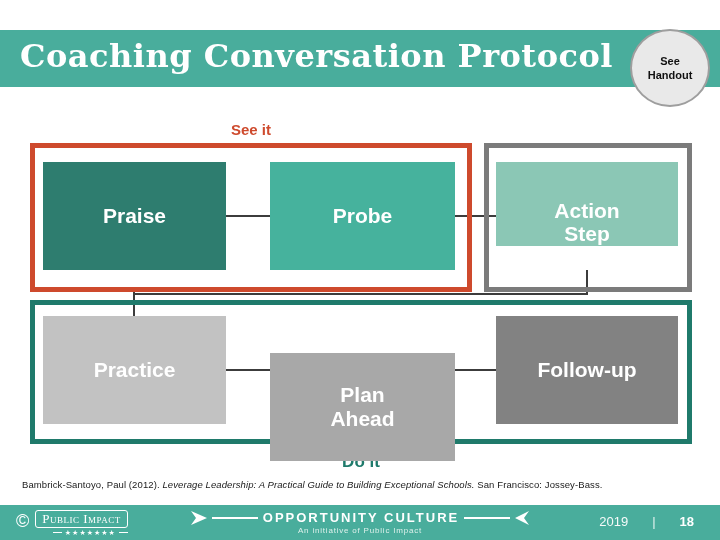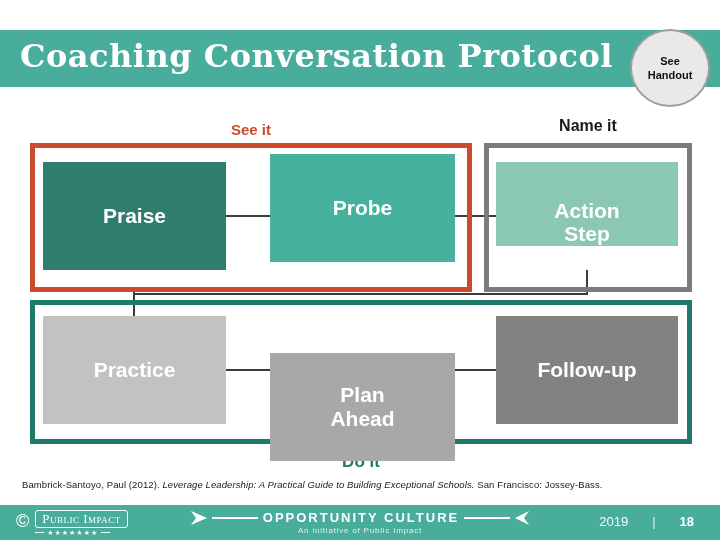--- a/index.html
+++ b/index.html
@@ -29,21 +29,21 @@
   .group{position:absolute;box-sizing:border-box;z-index:2;background:transparent;}
   .group-red{left:30px;top:143px;width:442px;height:149px;border:5px solid #CE4A2D;}
   .group-gray{left:484px;top:143px;width:208px;height:149px;border:5px solid #7B7B7B;}
   .group-teal{left:30px;top:300px;width:662px;height:144px;border:5px solid #1F7A6B;}
   
   .box{
     position:absolute;display:flex;align-items:center;justify-content:center;
     color:#ffffff;font-weight:bold;font-size:21px;text-align:center;z-index:3;
   }
   .box-praise{left:43px;top:162px;width:183px;height:108px;background:#2E7D6F;}
-  .box-probe{left:270px;top:154px;width:185px;height:108px;background:#46B29D;}
+  .box-probe{left:270px;top:162px;width:185px;height:108px;background:#46B29D;}
   .box-action{left:496px;top:162px;width:182px;height:84px;background:#8BC7B5;align-items:flex-end;}
   .box-practice{left:43px;top:316px;width:183px;height:108px;background:#C2C2C2;}
   .box-plan{left:270px;top:316px;width:185px;height:108px;background:#A8A8A8;margin-top:37px;}
   .box-follow{left:496px;top:316px;width:182px;height:108px;background:#828282;}
   .wrap2{width:min-content;line-height:1.12;}
   
   .conn{position:absolute;background:#3c3c3c;z-index:1;}
   .c-praise-probe{left:226px;top:215px;width:44px;height:2px;}
   .c-probe-action{left:455px;top:215px;width:41px;height:2px;}
   .c-practice-plan{left:226px;top:369px;width:44px;height:2px;}
@@ -54,21 +54,21 @@
   
   .citation{
     position:absolute;left:22px;top:479px;right:16px;font-size:9.5px;color:#1a1a1a;
     white-space:nowrap;letter-spacing:0.1px;
   }
   .citation .it{font-style:italic;}
   
   .footer{position:absolute;left:0;top:505px;width:720px;height:35px;background:#49AD9C;color:#fff;}
   .f-left{position:absolute;left:16px;top:5px;display:flex;align-items:flex-start;gap:6px;}
   .copy{font-size:18px;line-height:22px;}
-  .pi-logo{display:flex;flex-direction:column;align-items:flex-start;}
+  .pi-logo{display:flex;flex-direction:column;align-items:flex-end;}
   .pi-box{
     border:1.5px solid #fff;border-radius:3px;padding:0 6px;
     font-family:"Liberation Serif",serif;font-variant:small-caps;font-size:13px;
     letter-spacing:0.5px;line-height:1.25;white-space:nowrap;
   }
   .pi-stars{display:flex;align-items:center;gap:3px;margin-top:1px;}
   .pi-stars .txt{font-size:7px;letter-spacing:1px;line-height:1;}
   .sline{width:9px;height:1px;background:#fff;}
   .f-center{position:absolute;left:0;right:0;top:5px;display:flex;flex-direction:column;align-items:center;z-index:1;}
   .arrow-row{display:flex;align-items:center;gap:5px;}
@@ -91,21 +91,20 @@
 
   <div class="conn c-praise-probe"></div>
   <div class="conn c-probe-action"></div>
   <div class="conn c-practice-plan"></div>
   <div class="conn c-plan-follow"></div>
   <div class="conn c-elbow-v1"></div>
   <div class="conn c-elbow-h"></div>
   <div class="conn c-elbow-v2"></div>
 
   <div class="lbl see-it">See it</div>
-  <div class="lbl name-it">Name it</div>
   <div class="lbl do-it">Do it</div>
 
   <div class="group group-red"></div>
   <div class="group group-gray"></div>
   <div class="group group-teal"></div>
 
   <div class="box box-praise">
     <span>Praise</span>
   </div>
   <div class="box box-probe">

